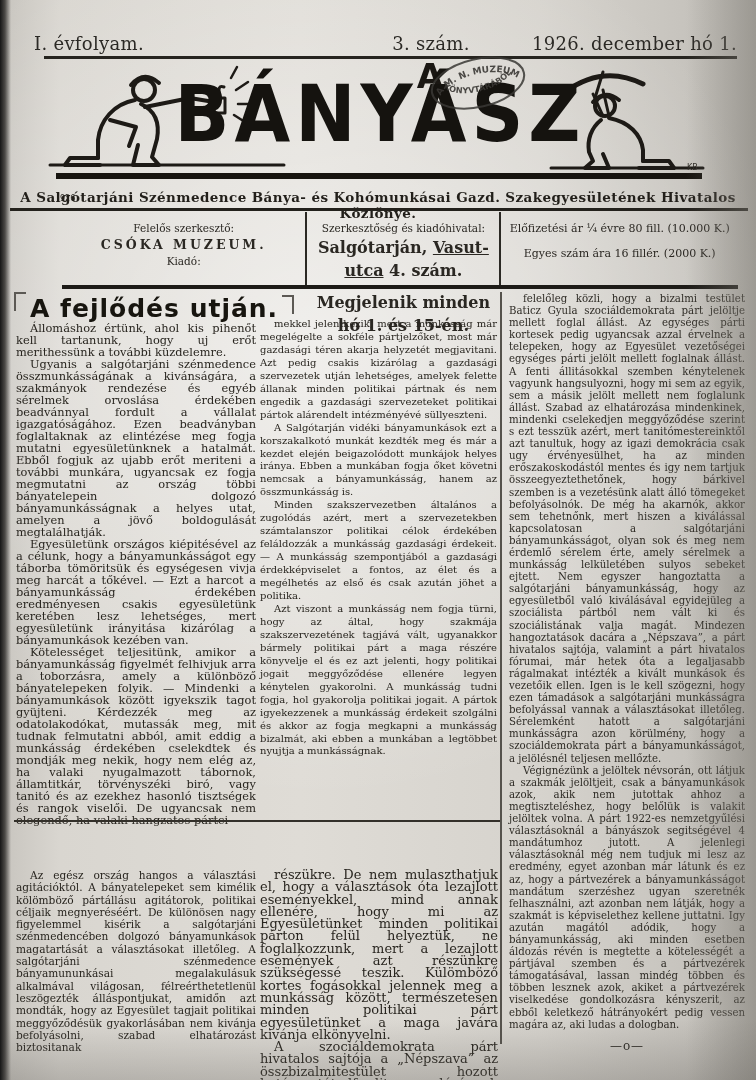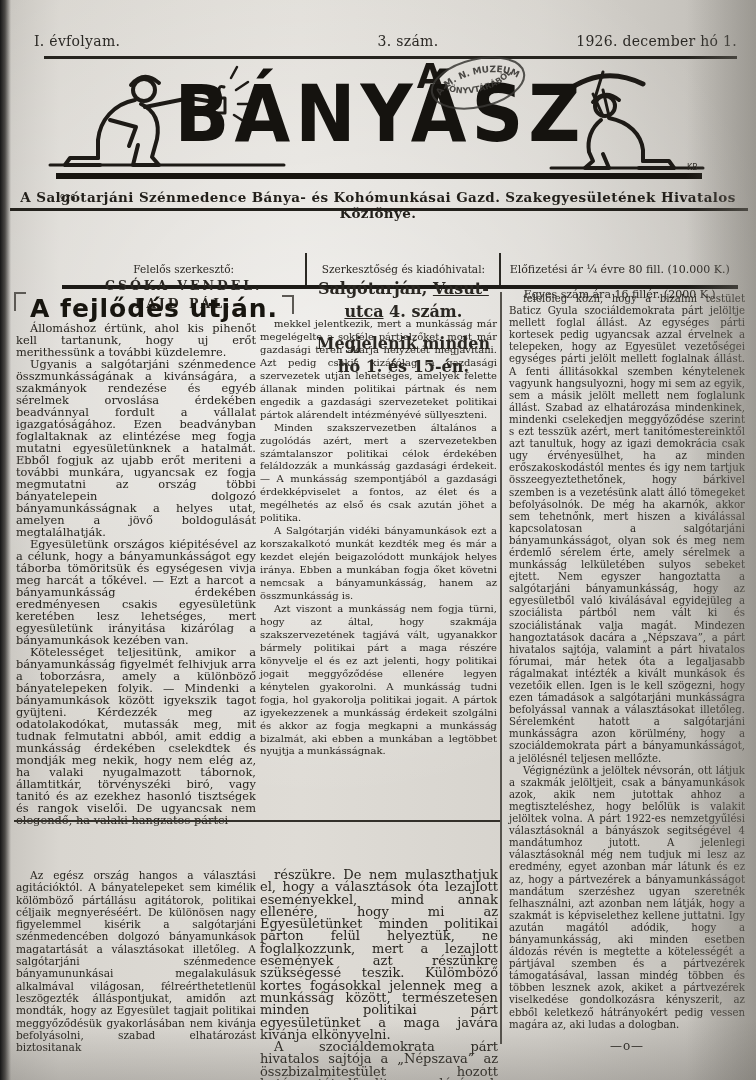--- a/index.html
+++ b/index.html
@@ -11,22 +11,22 @@
       linear-gradient(90deg,#c7c4be 0px,#d9d6d0 60px,#dfdcd6 300px,#d6d3cd 540px,#c6c3bd 690px,#bab7b1 756px);
   }
   .edge-left{position:absolute;left:0;top:0;bottom:0;width:11px;
     background:linear-gradient(90deg,#161616 0%,#4c4a47 45%,rgba(120,118,114,0) 100%);z-index:40;}
   .shade-right{position:absolute;right:0;top:0;bottom:0;width:70px;
     background:linear-gradient(270deg,rgba(125,122,115,0.5),rgba(125,122,115,0) 100%);z-index:39;pointer-events:none;}
   .shade-bottom{position:absolute;left:0;right:0;bottom:0;height:60px;
     background:linear-gradient(0deg,rgba(95,92,87,0.30),rgba(95,92,87,0) 100%);z-index:39;pointer-events:none;}
 
   
-  .topbar span{position:absolute;top:33px;font-size:14px;color:#2b2925;letter-spacing:0.3px;}
-  .vol{left:34px;} .issue{left:408px;transform:translateX(-50%);text-align:right;} .date{right:19px;}
+  .topbar span{position:absolute;top:33px;font-size:18px;color:#2b2925;letter-spacing:0.3px;}
+  .vol{left:34px;} .issue{left:431px;transform:translateX(-50%);text-align:right;} .date{right:19px;}
   .rule-top{position:absolute;left:44px;top:56px;width:693px;height:3px;background:#26241f;}
 
   
   .letterA{position:absolute;left:402px;top:56px;width:56px;text-align:center;
     font-family:"DejaVu Sans",sans-serif;font-weight:bold;font-size:34px;color:#1a1713;}
   .bigtitle{position:absolute;left:138px;top:74px;width:484px;text-align:center;
     font-family:"DejaVu Sans",sans-serif;font-weight:bold;font-size:72px;line-height:1.04;
     letter-spacing:5px;color:#15130f;transform:scaleY(1.08);transform-origin:top center;}
   .stamp{position:absolute;left:424px;top:50px;width:108px;height:66px;transform:rotate(-13deg);z-index:5;}
   .illus{position:absolute;}
@@ -35,21 +35,21 @@
   .mast-bar{position:absolute;left:56px;top:173px;width:646px;height:6px;background:#17140f;}
   .sig{position:absolute;font-size:8px;font-family:"DejaVu Sans",sans-serif;color:#2e2b26;}
   .sig-left{left:60px;top:162px;margin-top:32px;} .sig-right{left:687px;top:163px;}
   .subtitle{position:absolute;left:0;top:189px;width:756px;text-align:center;
     font-weight:bold;font-size:13.5px;letter-spacing:0.4px;color:#221f1a;}
   .rule-sub{position:absolute;left:10px;top:208px;width:738px;height:3px;background:#23211c;}
 
   
   .infobox{position:absolute;left:62px;top:212px;width:676px;height:73px;display:flex;
     border-bottom:4px solid #1d1b17;font-size:10.5px;color:#2a2722;}
-  .infobox .cell{box-sizing:border-box;text-align:center;padding-top:9px;margin-top:41px;}
+  .infobox .cell{box-sizing:border-box;text-align:center;padding-top:9px;}
   .cell-editor{width:36%;} .cell-office{width:29%;border-left:2px solid #2b2924;border-right:2px solid #2b2924;}
   .cell-price{width:35%;}
   .cell div{line-height:1.45;}
   .person{font-weight:bold;font-size:12.5px;letter-spacing:3px;}
   .office-line{font-weight:bold;font-size:16px;}
   .office-gap{height:8px;}
   .price-line{font-size:11px;line-height:1.5;}
   .price-gap{height:9px;}
   .u{text-decoration:underline;}
 
@@ -143,22 +143,22 @@
   <span class="sig sig-left">926</span>
   <span class="sig sig-right">KB</span>
   <div class="mast-bar"></div>
 
   <div class="subtitle">A Salgótarjáni Szénmedence Bánya- és Kohómunkásai Gazd. Szakegyesületének Hivatalos Közlönye.</div>
   <div class="rule-sub"></div>
 
   <div class="infobox">
     <div class="cell cell-editor">
       <div>Felelős szerkesztő:</div>
-      <div class="person">CSÓKA VENDEL.</div>
-      <div class="person">FAJD PÁL.</div>
+      <div class="person">CSÓKA MUZEUM.</div>
+      <div>Kiadó:</div>
     </div>
     <div class="cell cell-office">
       <div>Szerkesztőség és kiadóhivatal:</div>
       <div class="office-line"><span>Salgótarján, </span><span class="u">Vasut-utca</span><span> 4. szám.</span></div>
       <div class="office-gap"></div>
       <div class="office-line">Megjelenik minden hó 1. és 15-én.</div>
     </div>
     <div class="cell cell-price">
       <div class="price-line">Előfizetési ár ¼ évre 80 fill. (10.000 K.)</div>
       <div class="price-gap"></div>
@@ -170,22 +170,22 @@
     <span class="t">A fejlődés utján.</span>
   </div>
   <div class="col a1c1">
       <p class="para">Állomáshoz értünk, ahol kis pihenőt kell tartanunk, hogy uj erőt merithessünk a további küzdelemre.</p>
       <p class="para">Ugyanis a salgótarjáni szénmedence összmunkásságának a kivánságára, a szakmányok rendezése és egyéb sérelmek orvoslása érdekében beadvánnyal fordult a vállalat igazgatóságához. Ezen beadványban foglaltaknak az elintézése meg fogja mutatni egyesületünknek a hatalmát. Ebből fogjuk az ujabb erőt meriteni a további munkára, ugyancsak ez fogja megmutatni az ország többi bányatelepein dolgozó bányamunkásságnak a helyes utat, amelyen a jövő boldogulását megtalálhatják.</p>
       <p class="para">Egyesületünk országos kiépitésével az a célunk, hogy a bányamunkásságot egy táborba tömöritsük és egységesen vivja meg harcát a tőkével. — Ezt a harcot a bányamunkásság érdekében eredményesen csakis egyesületünk keretében lesz lehetséges, mert egyesületünk irányitása kizárólag a bányamunkások kezében van.</p>
       <p class="para">Kötelességet teljesitünk, amikor a bányamunkásság figyelmét felhivjuk arra a toborzásra, amely a különböző bányatelepeken folyik. — Mindenki a bányamunkások között igyekszik tagot gyüjteni. Kérdezzék meg az odatolakodókat, mutassák meg, mit tudnak felmutatni abból, amit eddig a munkásság érdekében cselekdtek és mondják meg nekik, hogy nem elég az, ha valaki nyugalmazott tábornok, államtitkár, törvényszéki biró, vagy tanitó és az ezekhez hasonló tisztségek és rangok viselői. De ugyancsak nem elegendő, ha valaki hangzatos pártci-</p>
     </div>
   <div class="col a1c2">
       <p class="para">mekkel jelentkezik, mert a munkásság már megelégelte a sokféle pártjelzőket, most már gazdasági téren akarja helyzetét megjavitani. Azt pedig csakis kizárólag a gazdasági szervezetek utján lehetséges, amelyek felette állanak minden politikai pártnak és nem engedik a gazdasági szervezeteket politikai pártok alárendelt intézményévé süllyeszteni.</p>
+      <p class="para">A Salgótarján vidéki bányamunkások ezt a korszakalkotó munkát kezdték meg és már a kezdet elején beigazolódott munkájok helyes iránya. Ebben a munkában fogja őket követni nemcsak a bányamunkásság, hanem az összmunkásság is.</p>
       <p class="para">Minden szakszervezetben általános a zugolódás azért, mert a szervezetekben számtalanszor politikai célok érdekében feláldozzák a munkásság gazdasági érdekeit. — A munkásság szempontjából a gazdasági érdekképviselet a fontos, az élet és a megélhetés az első és csak azután jöhet a politika.</p>
-      <p class="para">A Salgótarján vidéki bányamunkások ezt a korszakalkotó munkát kezdték meg és már a kezdet elején beigazolódott munkájok helyes iránya. Ebben a munkában fogja őket követni nemcsak a bányamunkásság, hanem az összmunkásság is.</p>
       <p class="para">Azt viszont a munkásság nem fogja türni, hogy az által, hogy szakmája szakszervezetének tagjává vált, ugyanakkor bármely politikai párt a maga részére könyvelje el és ez azt jelenti, hogy politikai jogait meggyőződése ellenére legyen kénytelen gyakorolni. A munkásság tudni fogja, hol gyakorolja politikai jogait. A pártok igyekezzenek a munkásság érdekeit szolgálni és akkor az fogja megkapni a munkásság bizalmát, aki ebben a munkában a legtöbbet nyujtja a munkásságnak.</p>
     </div>
 
   <div class="vline"></div>
 
   <div class="col col3">
     <span><p class="para">felelőleg közli, hogy a bizalmi testület Baticz Gyula szociáldemokrata párt jelöltje mellett foglal állást. Az egységes párti kortesek pedig ugyancsak azzal érvelnek a telepeken, hogy az Egyesület vezetőségei egységes párti jelölt mellett foglalnak állást. A fenti állitásokkal szemben kénytelenek vagyunk hangsulyozni, hogy mi sem az egyik, sem a másik jelölt mellett nem foglalunk állást. Szabad az elhatározása mindenkinek, mindenki cselekedjen meggyőződése szerint s ezt tesszük azért, mert tanitómestereinktől azt tanultuk, hogy az igazi demokrácia csak ugy érvényesülhet, ha az minden erőszakoskodástól mentes és igy nem tartjuk összeegyeztethetőnek, hogy bárkivel szemben is a vezetésünk alatt álló tömegeket befolyásolnók. De még ha akarnók, akkor sem tehetnőnk, mert hiszen a kiválással kapcsolatosan a salgótarjáni bányamunkásságot, olyan sok és meg nem érdemlő sérelem érte, amely sérelmek a munkásság lelkületében sulyos sebeket ejtett. Nem egyszer hangoztatta a salgótarjáni bányamunkásság, hogy az egyesületből való kiválásával egyidejüleg a szociálista pártból nem vált ki és szociálistának valja magát. Mindezen hangoztatások dacára a „Népszava”, a párt hivatalos sajtója, valamint a párt hivatalos fórumai, már hetek óta a legaljasabb rágalmakat intézték a kivált munkások és vezetőik ellen. Igen is le kell szögezni, hogy ezen támadások a salgótarjáni munkásságra befolyással vannak a választásokat illetőleg. Sérelemként hatott a salgótarjáni munkásságra azon körülmény, hogy a szociáldemokrata párt a bányamunkásságot, a jelölésnél teljesen mellőzte.</p><p class="para">Végignézünk a jelöltek névsorán, ott látjuk a szakmák jelöltjeit, csak a bányamunkások azok, akik nem jutottak ahhoz a megtiszteléshez, hogy belőlük is valakit jelöltek volna. A párt 1922-es nemzetgyűlési választásoknál a bányászok segitségével 4 mandátumhoz jutott. A jelenlegi választásoknál még nem tudjuk mi lesz az eredmény, egyet azonban már látunk és ez az, hogy a pártvezérek a bányamunkásságot mandátum szerzéshez ugyan szeretnék felhasználni, azt azonban nem látják, hogy a szakmát is képviselethez kellene juttatni. Igy azután magától adódik, hogy a bányamunkásság, aki minden esetben áldozás révén is megtette a kötelességét a pártjával szemben és a pártvezérek támogatásával, lassan mindég többen és többen lesznek azok, akiket a pártvezérek viselkedése gondolkozásra kényszerit, az ebből keletkező hátrányokért pedig vessen magára az, aki ludas a dologban.</p></span>
     <div class="endmark">—o—</div>
   </div>
 

